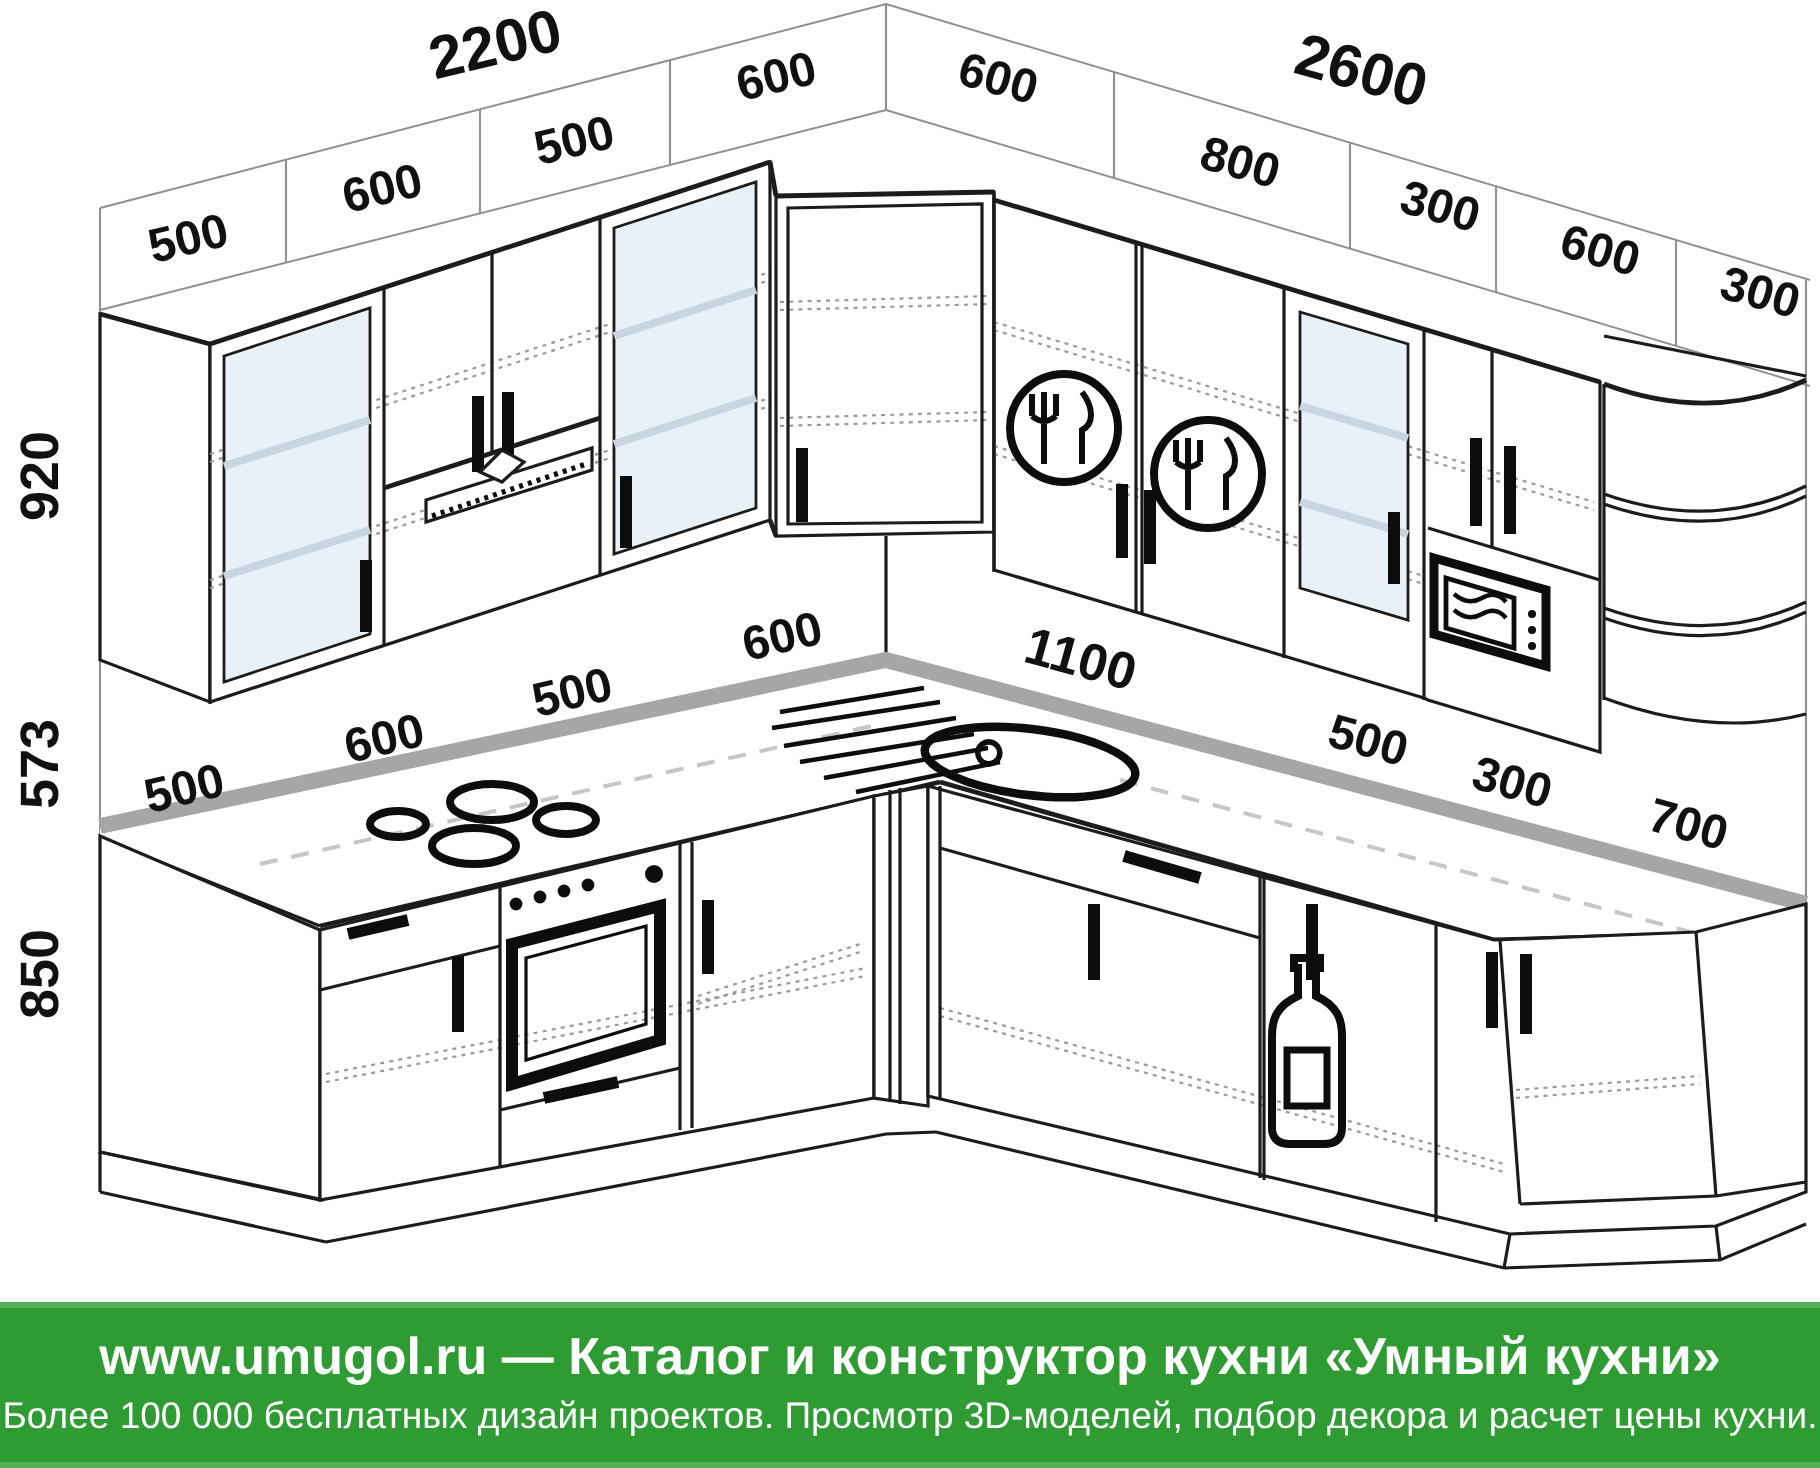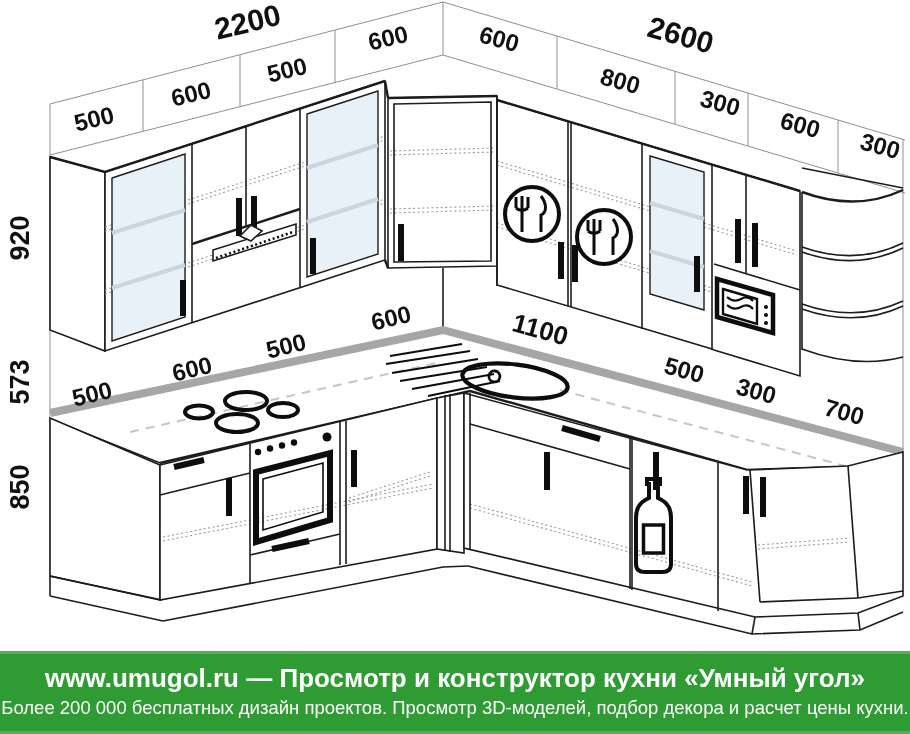--- a/index.html
+++ b/index.html
@@ -322,16 +322,16 @@
     <text class="d" x="288" y="354" transform="rotate(-13.5 288 354)">500</text>
     <text class="d" x="393" y="326" transform="rotate(-13.5 393 326)">600</text>
     <text class="dM" x="538" y="338" transform="rotate(15.5 538 338)">1100</text>
     <text class="d" x="682" y="378" transform="rotate(15.5 682 378)">500</text>
     <text class="d" x="754" y="399" transform="rotate(15.5 754 399)">300</text>
     <text class="d" x="842" y="420" transform="rotate(15.5 842 420)">700</text>
   </g>
 </svg>
 
   <div class="footer">
-    <div class="f1">www.umugol.ru — Просмотр и конструктор кухни «Умный угол»</div>
-    <div class="f2">Более 200 000 бесплатных дизайн проектов. Просмотр 3D-моделей, подбор декора и расчет цены кухни.</div>
+    <div class="f1">www.umugol.ru — Каталог и конструктор кухни «Умный кухни»</div>
+    <div class="f2">Более 100 000 бесплатных дизайн проектов. Просмотр 3D-моделей, подбор декора и расчет цены кухни.</div>
   </div>
 </div>
 
 </body></html>

